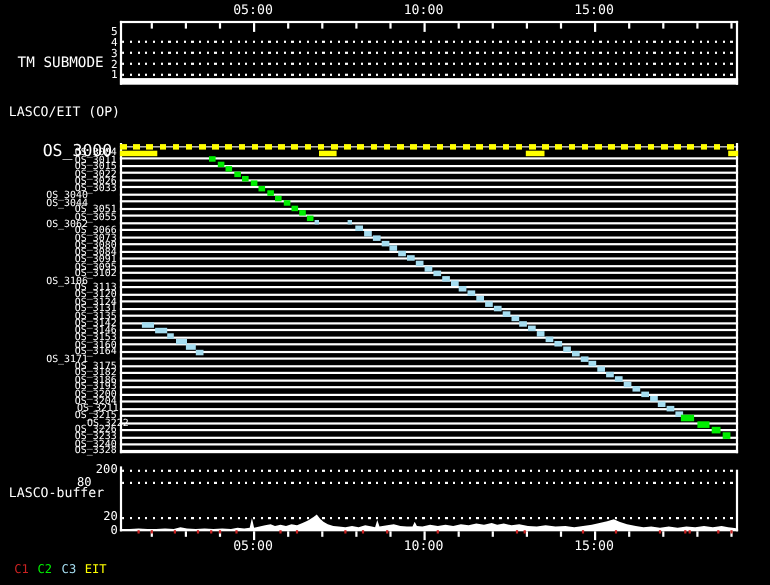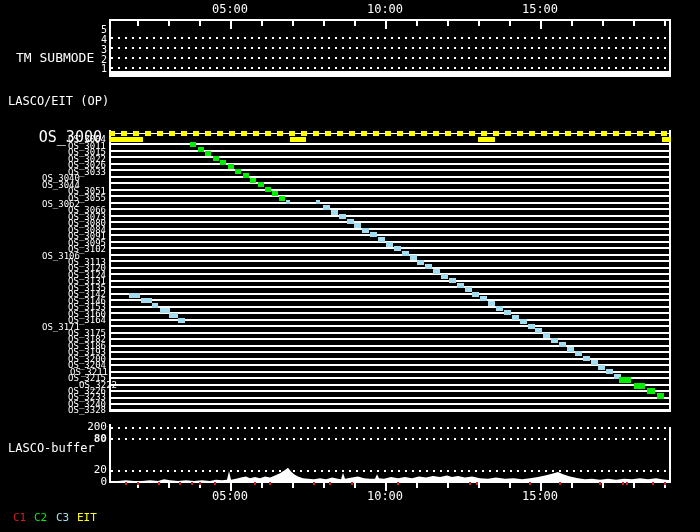--- a/index.html
+++ b/index.html
@@ -268,21 +268,21 @@
       <div style="position: absolute; left: 529px; top: 482px; width: 2px; height: 3px; background: rgb(204, 34, 34);"></div>
       <div style="position: absolute; left: 559px; top: 482px; width: 2px; height: 3px; background: rgb(204, 34, 34);"></div>
       <div style="position: absolute; left: 599px; top: 482px; width: 2px; height: 3px; background: rgb(204, 34, 34);"></div>
       <div style="position: absolute; left: 622px; top: 482px; width: 2px; height: 3px; background: rgb(204, 34, 34);"></div>
       <div style="position: absolute; left: 626px; top: 482px; width: 2px; height: 3px; background: rgb(204, 34, 34);"></div>
       <div style="position: absolute; left: 652px; top: 482px; width: 2px; height: 3px; background: rgb(204, 34, 34);"></div>
       <div style="position: absolute; left: 664px; top: 482px; width: 2px; height: 3px; background: rgb(204, 34, 34);"></div>
     </div>
   <div class="abs" id="buffer-ylabels">
       <div style="position: absolute; left: 70px; top: 420px; font-size: 11px; color: rgb(255, 255, 255); white-space: pre; width: 37px; text-align: right;">200</div>
-      <div style="position: absolute; left: 70px; top: 432px; font-size: 11px; color: rgb(255, 255, 255); white-space: pre; width: 37px; text-align: right; font-weight: bold;">80</div>
+      <div style="position: absolute; left: 70px; top: 432px; font-size: 11px; color: rgb(255, 255, 255); white-space: pre; width: 37px; text-align: left;">80</div>
       <div style="position: absolute; left: 70px; top: 463px; font-size: 11px; color: rgb(255, 255, 255); white-space: pre; width: 37px; text-align: right;">20</div>
       <div style="position: absolute; left: 70px; top: 475px; font-size: 11px; color: rgb(255, 255, 255); white-space: pre; width: 37px; text-align: right;">0</div>
     </div>
   <div class="abs" id="legend">
       <div style="position: absolute; left: 13px; top: 511px; font-size: 11px; color: rgb(204, 34, 34); white-space: pre;">C1</div>
       <div style="position: absolute; left: 34px; top: 511px; font-size: 11px; color: rgb(0, 238, 0); white-space: pre;">C2</div>
       <div style="position: absolute; left: 56px; top: 511px; font-size: 11px; color: rgb(165, 221, 240); white-space: pre;">C3</div>
       <div style="position: absolute; left: 77px; top: 511px; font-size: 11px; color: rgb(255, 255, 0); white-space: pre;">EIT</div>
     </div>
 </div>

